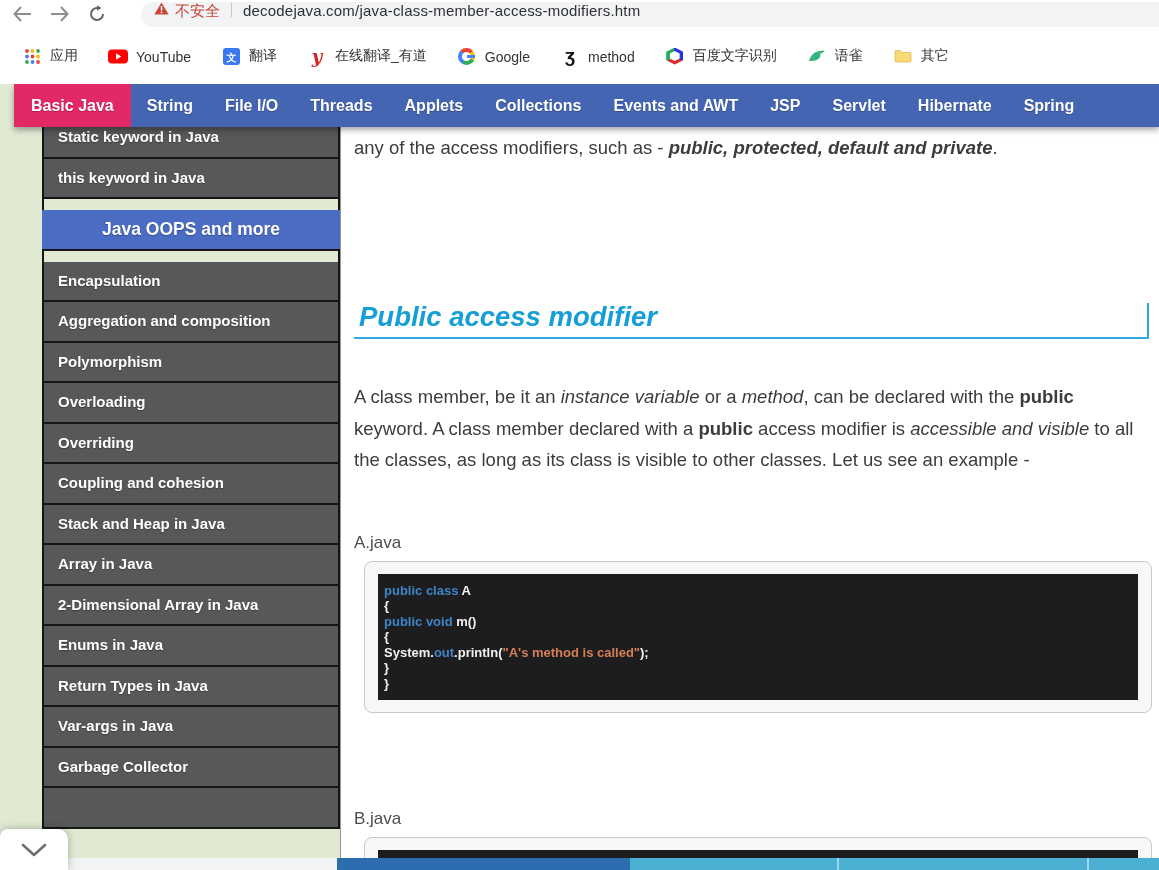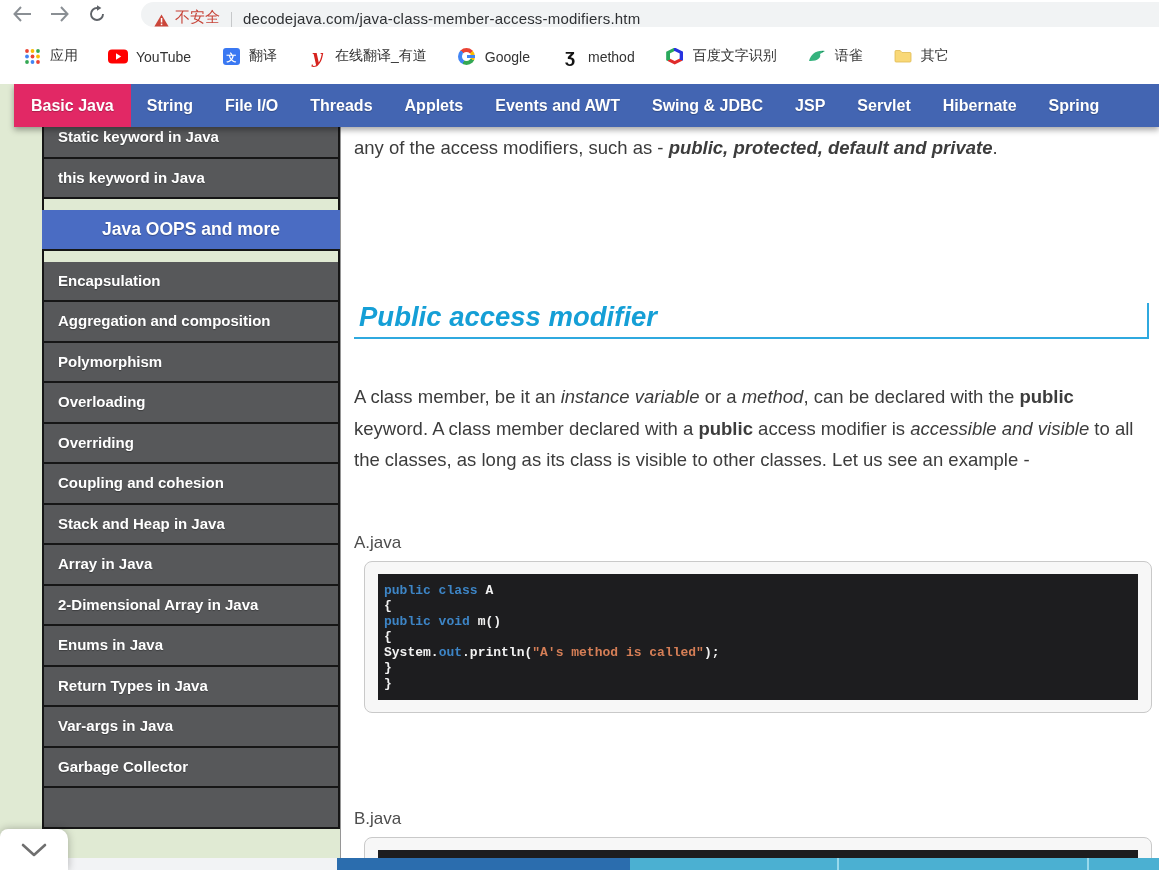--- a/index.html
+++ b/index.html
@@ -6,21 +6,21 @@
   html,body { width:1159px; height:870px; }
   body { position:relative; overflow:hidden; background:#fff;
          font-family:"Liberation Sans", sans-serif; }
 
   
   .addr-row { height:28px; background:#fff; position:relative; display:flex; align-items:center; }
   .nav-btn { border:none; background:transparent; padding:0; margin-left:18px; cursor:pointer;
              display:flex; align-items:center; }
   .nav-btn:first-child { margin-left:12px; }
   .omnibox { position:absolute; left:141px; top:2px; right:0; height:25px; background:#f1f3f4;
-             border-radius:13px 0 0 13px; display:flex; align-items:flex-end; padding-left:13px; }
+             border-radius:13px 0 0 13px; display:flex; align-items:flex-start; padding-left:13px; }
   .warn-label { color:#c74438; font-size:15px; margin-left:6px; }
   .ob-sep { width:1px; height:15px; background:#c6c8ca; margin:0 11px; }
   .ob-url { color:#2e3033; font-size:15px; letter-spacing:.2px; }
 
   .bm-bar { height:56px; background:#fff; display:flex; align-items:center; padding-left:22px; gap:30px; }
   .bm-item { display:flex; align-items:flex-end; gap:8px; font-size:14px; color:#333; cursor:pointer; white-space:nowrap; }
   .bm-ic { width:20px; height:18px; display:flex; align-items:center; justify-content:center; position:relative; }
   .ic-youdao { color:#d6231e; font-weight:bold; font-style:italic; font-size:18px; font-family:"DejaVu Serif",serif; }
   .ic-ahzoo { color:#141414; font-weight:bold; font-size:19px; }
   .ic-google { width:17px; height:17px; border-radius:50%; position:relative;
@@ -54,21 +54,21 @@
   .intro { line-height:30px; }
   .seg-b { font-weight:bold; } .seg-i { font-style:italic; } .seg-bi { font-weight:bold; font-style:italic; }
   .heading { margin:140px 10px 0 0; padding:0 0 6px 5px; font-size:27.5px; line-height:28px;
              font-style:italic; font-weight:bold; color:#159fd6;
              border-bottom:2px solid #2fa9df; border-right:2px solid #2fa9df; }
   .para { margin-top:42px; width:792px; line-height:31.5px; }
   .file-label { margin-top:57px; font-size:17px; color:#4d4d4d; }
   .file-sec:nth-of-type(2) .file-label { margin-top:96px; }
   .code-panel { margin:8px 7px 0 10px; background:#f7f7f7; border:1px solid #c9c9c9;
                 border-radius:8px; padding:12px 13px; }
-  .code { background:#1d1d1f; padding:9px 10px 9px 6px; font-family:Liberation Mono, monospace;
+  .code { background:#1d1d1f; padding:9px 10px 9px 6px; font-family:Liberation Sans, sans-serif;
           font-weight:bold; font-size:13px; line-height:15.5px; white-space:pre; color:#f2f2f2; }
   .tk-k { color:#3d85c6; } .tk-s { color:#d57e56; } .tk-w { color:#f2f2f2; }
 
   
   .bottom-strip { position:absolute; left:0; bottom:0; width:100%; height:12px; background:#f2f3f5; z-index:5; }
   .footer-bar { position:absolute; left:337px; right:0; bottom:0; height:12px; display:flex; z-index:6; }
   .fb-blue { width:293px; background:#2b6dae; }
   .fb-cyan { flex:1; background:#4bb0d2; position:relative; }
   .fb-sep1, .fb-sep2 { position:absolute; top:0; width:2px; height:100%; background:#98d9ec; }
   .fb-sep1 { left:207px; } .fb-sep2 { left:457px; }
@@ -187,22 +187,22 @@
   </div>
 
 <div class="site">
 
   <div class="site-nav">
       <div class="nav-item active">Basic Java</div>
       <div class="nav-item">String</div>
       <div class="nav-item">File I/O</div>
       <div class="nav-item">Threads</div>
       <div class="nav-item">Applets</div>
+      <div class="nav-item">Collections</div>
       <div class="nav-item">Events and AWT</div>
-      <div class="nav-item">Swing &amp; JDBC</div>
       <div class="nav-item">JSP</div>
       <div class="nav-item">Servlet</div>
       <div class="nav-item">Hibernate</div>
       <div class="nav-item">Spring</div>
     </div>
 
   <div class="site-body">
     <div class="sidebar">
       <div class="sb-list">
           <div class="sb-item">Static keyword in Java</div>

